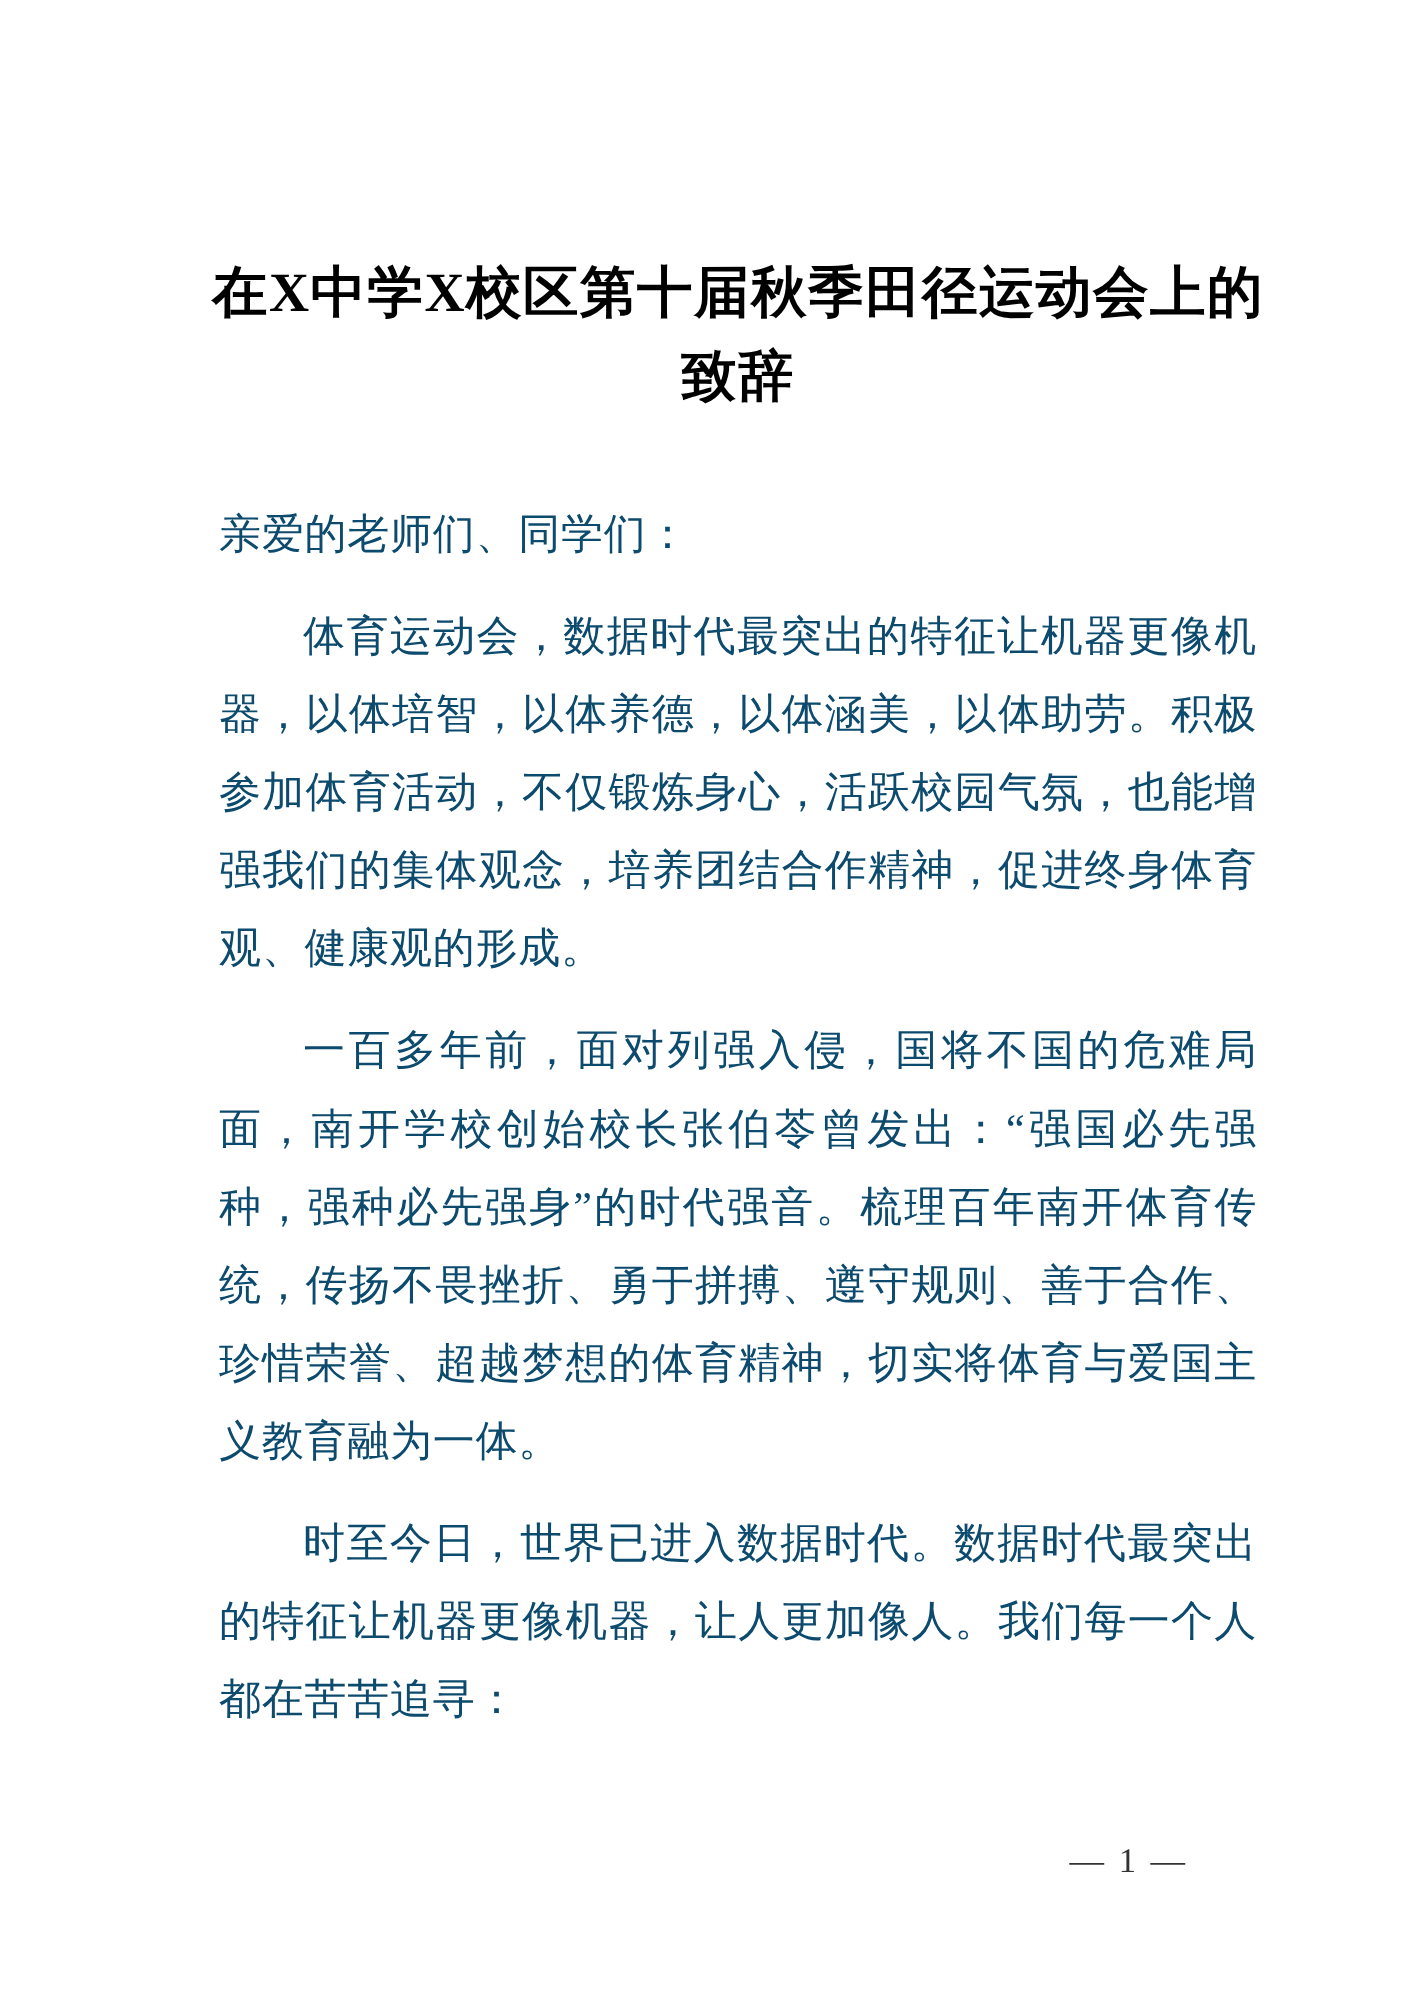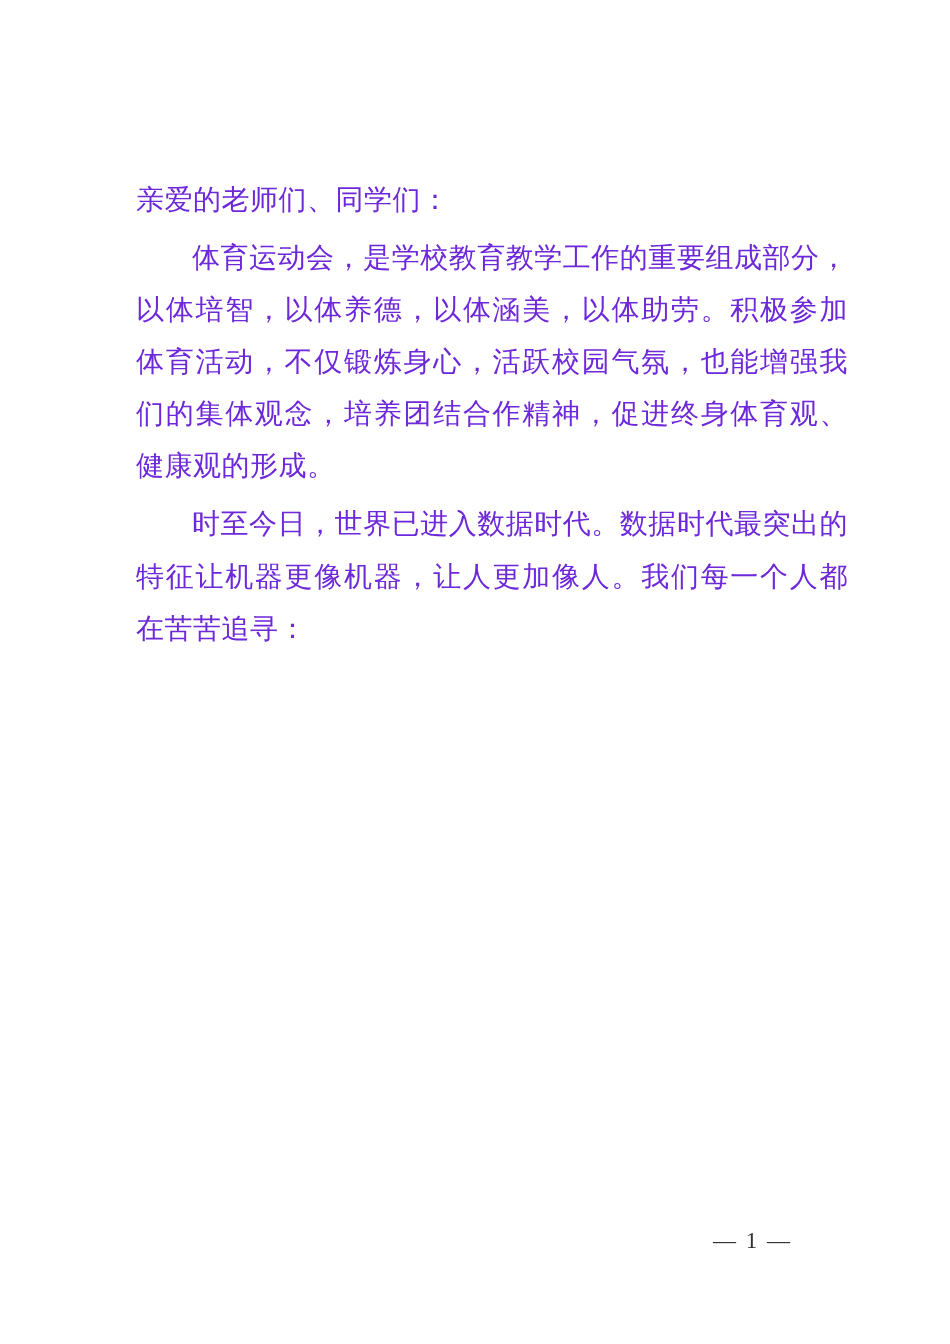--- a/index.html
+++ b/index.html
@@ -32,47 +32,50 @@
       letter-spacing: 1px;
       white-space: pre-line; 
       margin: 0 0 52px 0;
       color: #000000;
     }
     .para {
       font-size: 28px;
       line-height: 1.86;
       text-align: justify;
       letter-spacing: 0.5px;
-      margin: 6px;
-      color: #6d28d9;
+      margin: 16px;
+      color: #0c4a6e;
       word-break: break-all;
     }
     .para.indent {
       text-indent: 2em;
     }
     .page-number {
       position: absolute;
       top: 1228px;
       right: 158px;
       font-size: 23px;
       letter-spacing: 2px;
       color: #333333;
     }
   </style>
 </head>
 <body>
 
 <div class="page">
   <div class="content">
 
+    <h1 class="doc-title">在X中学X校区第十届秋季田径运动会上的
+致辞</h1>
 
     <p class="para">亲爱的老师们、同学们：</p>
 
 
-    <p class="para indent">体育运动会，是学校教育教学工作的重要组成部分，以体培智，以体养德，以体涵美，以体助劳。积极参加体育活动，不仅锻炼身心，活跃校园气氛，也能增强我们的集体观念，培养团结合作精神，促进终身体育观、健康观的形成。</p>
+    <p class="para indent">体育运动会，数据时代最突出的特征让机器更像机器，以体培智，以体养德，以体涵美，以体助劳。积极参加体育活动，不仅锻炼身心，活跃校园气氛，也能增强我们的集体观念，培养团结合作精神，促进终身体育观、健康观的形成。</p>
 
+    <p class="para indent">一百多年前，面对列强入侵，国将不国的危难局面，南开学校创始校长张伯苓曾发出：“强国必先强种，强种必先强身”的时代强音。梳理百年南开体育传统，传扬不畏挫折、勇于拼搏、遵守规则、善于合作、珍惜荣誉、超越梦想的体育精神，切实将体育与爱国主义教育融为一体。</p>
 
     <p class="para indent">时至今日，世界已进入数据时代。数据时代最突出的特征让机器更像机器，让人更加像人。我们每一个人都在苦苦追寻：</p>
 
   </div>
 
   <div class="page-number">— 1 —</div>
 </div>
 
 </body></html>

